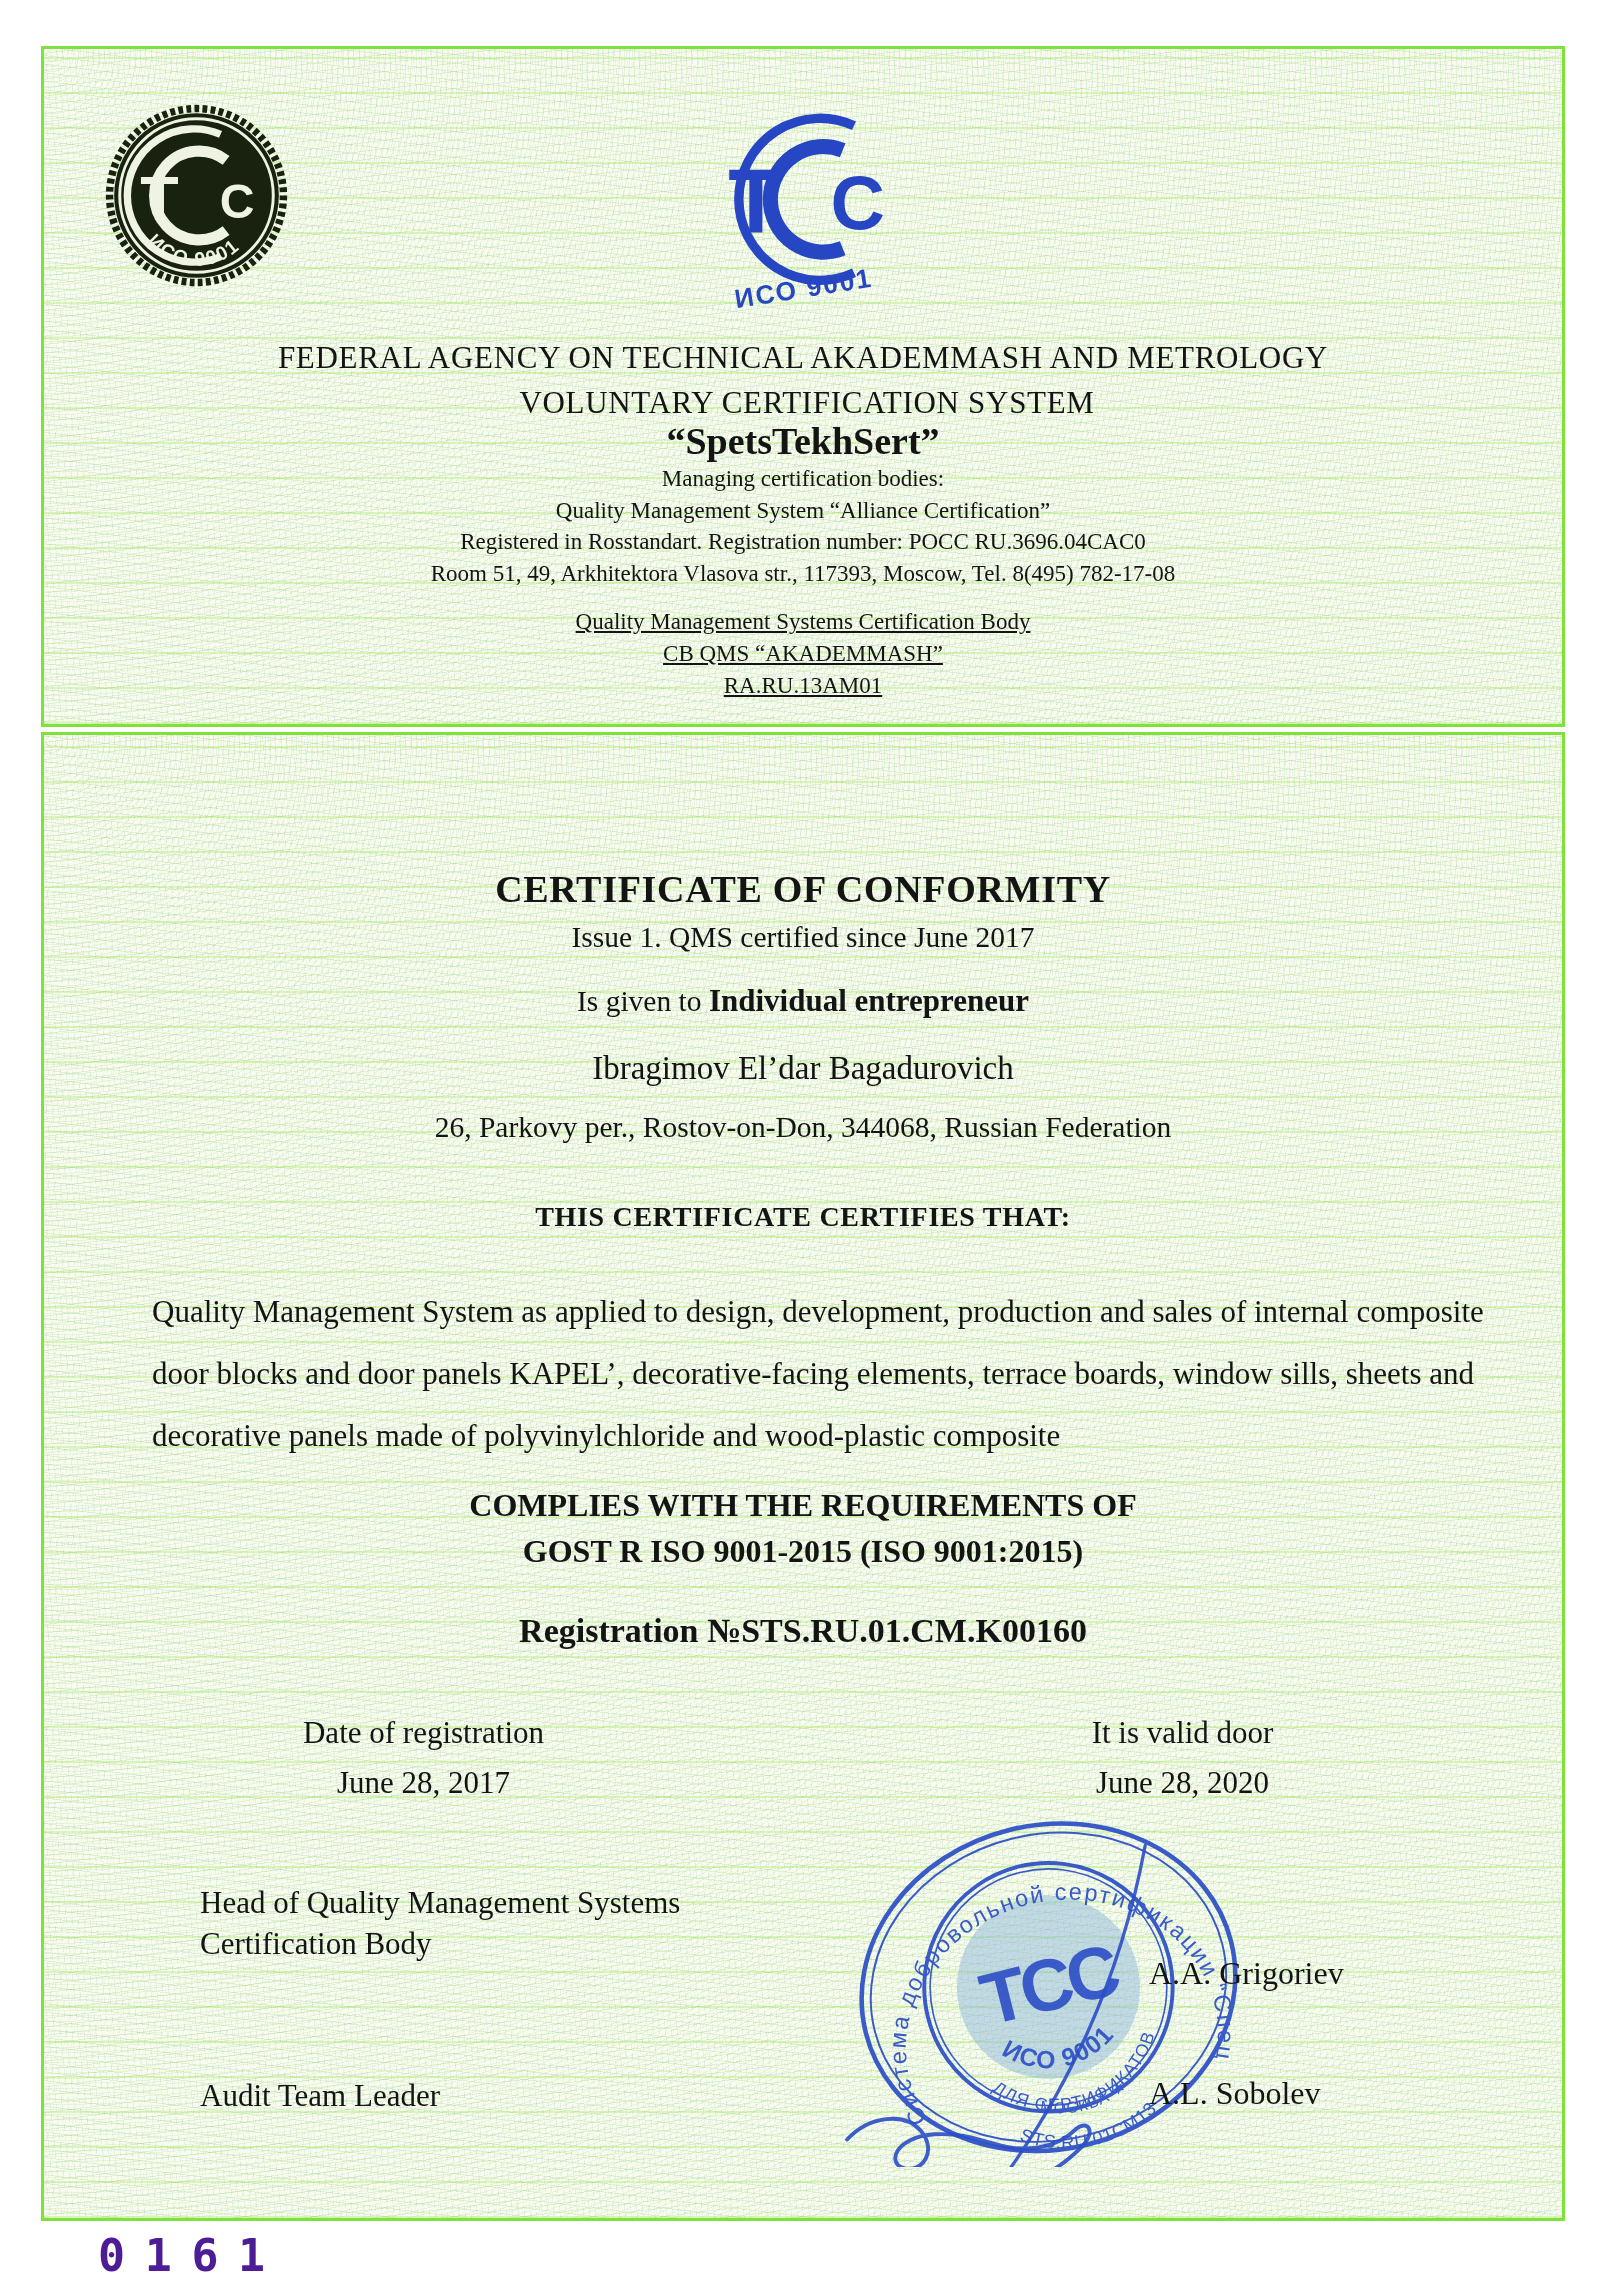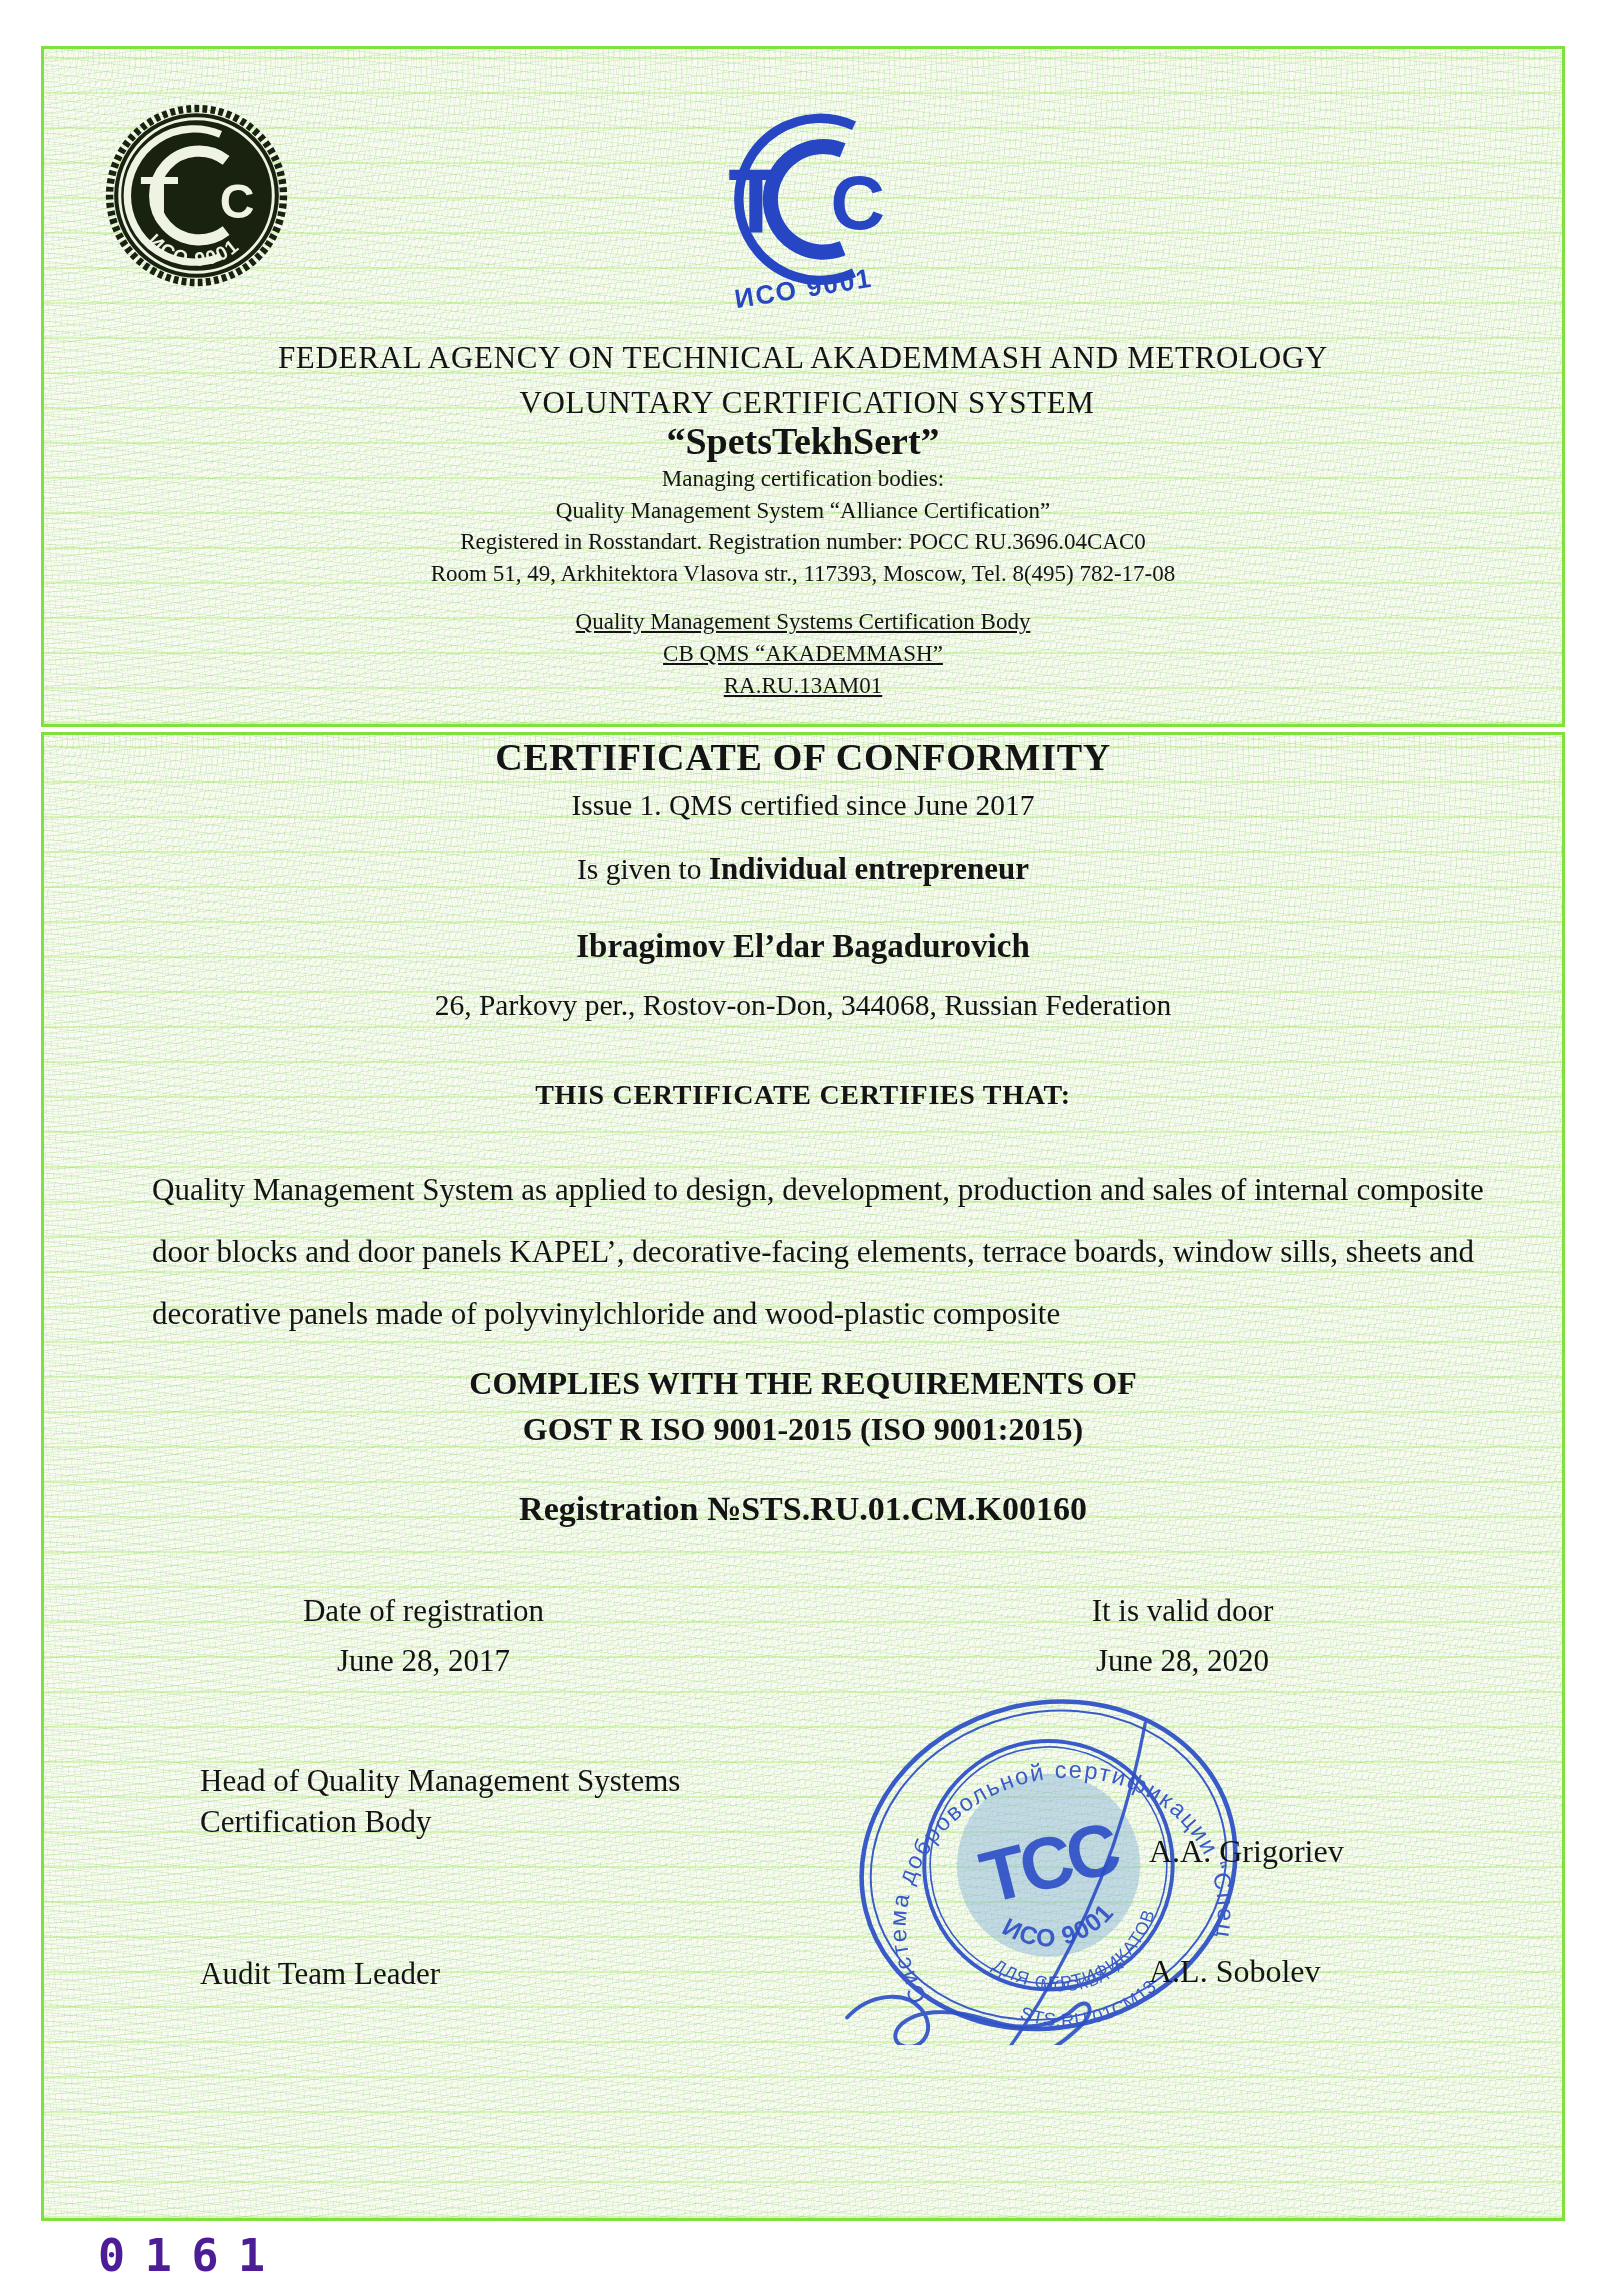--- a/index.html
+++ b/index.html
@@ -12,34 +12,34 @@
     background-image:
       repeating-linear-gradient(0deg, rgba(151,232,64,0.30) 0 2px, rgba(255,255,255,0) 2px 35px),
       repeating-linear-gradient(7deg, rgba(110,190,70,0.17) 0 1px, rgba(255,255,255,0) 1px 8.5px),
       repeating-linear-gradient(-7deg, rgba(110,190,70,0.17) 0 1px, rgba(255,255,255,0) 1px 8.5px),
       repeating-linear-gradient(84deg, rgba(120,140,215,0.11) 0 0.7px, rgba(255,255,255,0) 0.7px 5.9px),
       repeating-linear-gradient(-80deg, rgba(185,120,205,0.07) 0 0.7px, rgba(255,255,255,0) 0.7px 7.2px),
       repeating-radial-gradient(circle at 7.9px 6.5px, rgba(122,205,84,0.14) 0 1px, rgba(255,255,255,0) 1px 5.2px);
   }
   .panel{position:absolute;left:41px;width:1524px;border:3.3px solid #7fe13c;box-sizing:border-box;text-align:center;overflow:hidden;}
   .panel-top{top:46px;height:681px;padding-top:291px;}
-  .panel-main{top:732px;height:1489px;}
+  .panel-main{top:732px;height:1489px;padding-top:132px;}
 
   p{margin:0;}
   .agency{font-size:31px;letter-spacing:0.7px;}
   .agency2{margin-top:9.2px;padding-left:8px;}
   .sysname{font-size:38px;font-weight:bold;line-height:1.1;}
   .small-line{font-size:23px;line-height:1.38;}
   .cb-block{margin-top:16.4px;text-decoration:underline;}
 
   .title{font-size:38px;font-weight:bold;letter-spacing:0.7px;line-height:1.2;}
   .issue{font-size:29.5px;margin-top:6.5px;line-height:1.25;}
   .given{font-size:29.5px;margin-top:25.5px;line-height:1.3;}
   .given .holder-type{font-size:31px;font-weight:bold;}
-  .holder-name{font-size:33px;font-weight:bold;margin-top:36px;line-height:1.25;}
+  .holder-name{font-size:33px;font-weight:normal;margin-top:26px;line-height:1.25;}
   .holder-address{font-size:29.5px;margin-top:19.6px;line-height:1.25;}
   .certifies{font-size:28px;font-weight:bold;margin-top:54px;letter-spacing:0.7px;line-height:1.25;}
   .scope{font-size:31px;line-height:2.0;text-align:left;margin:47px 75px 0 108px;}
   .complies{font-size:32px;font-weight:bold;margin-top:14.4px;line-height:1.45;}
   .reg-line{font-size:34px;font-weight:bold;margin-top:35px;line-height:1.25;}
   .dates{display:flex;margin-top:56px;}
   .dates .col{width:50%;font-size:31px;line-height:1.6;}
 
   .signatures{position:relative;margin-top:6.5px;height:327px;text-align:left;}
   .sig-title{position:absolute;left:156px;font-size:31px;line-height:1.32;}

